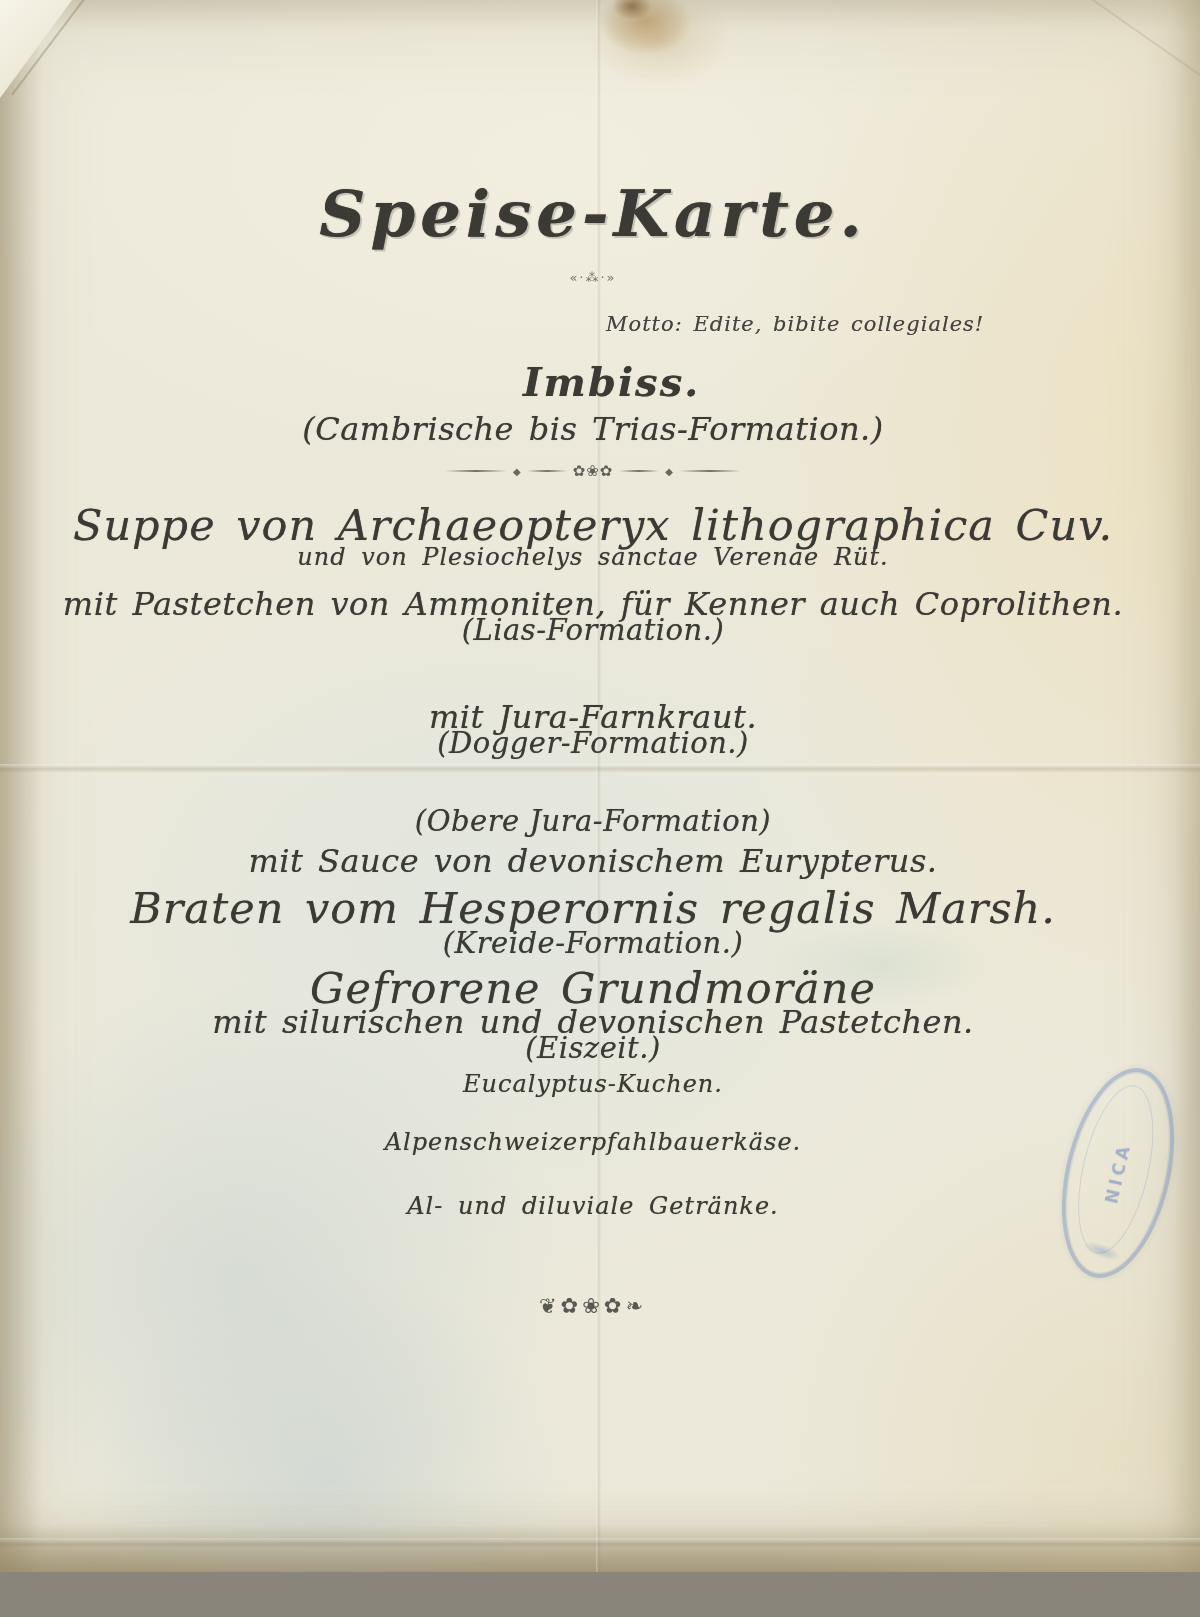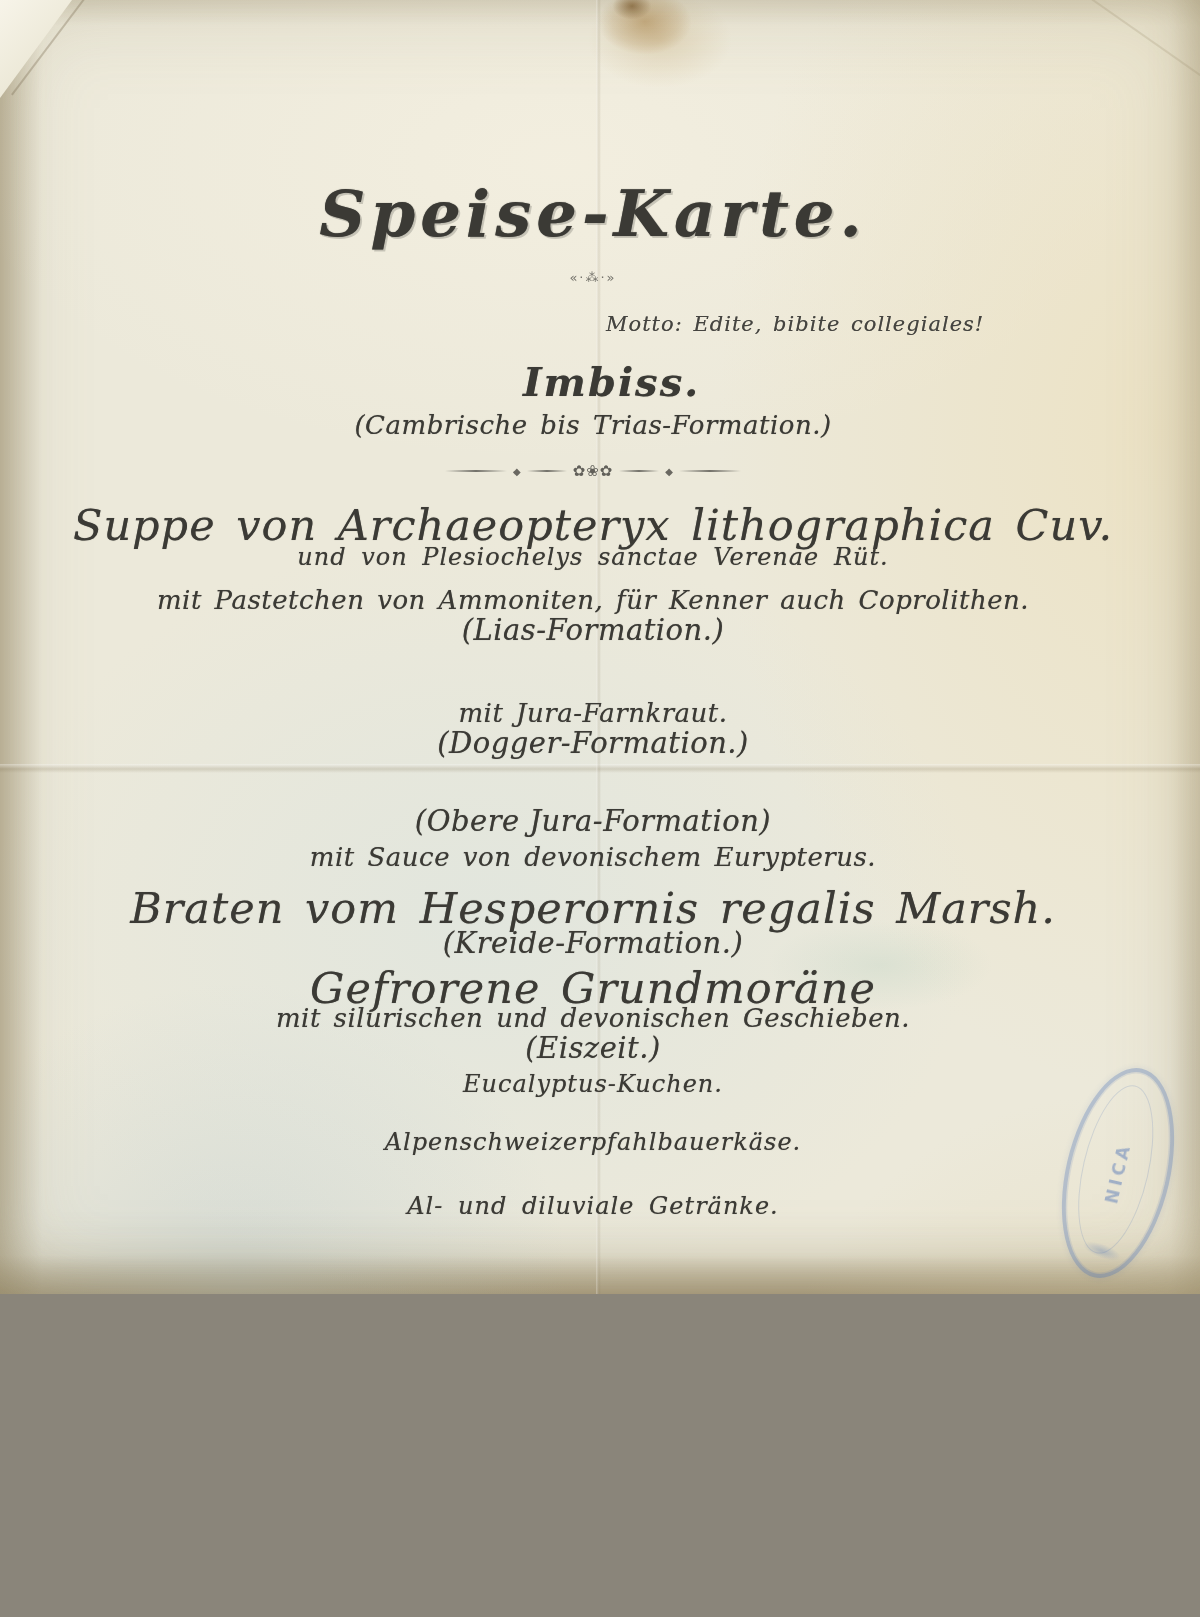--- a/index.html
+++ b/index.html
@@ -1,18 +1,18 @@
 <!DOCTYPE html>
 <html><head>
 <meta charset="utf-8">
 <style>
   html,body{margin:0;padding:0;background:#8a857a;}
   #paper{
     position:relative;
-    width:1200px;height:1294px;
+    width:1200px;height:1572px;
     margin:0 auto;
     overflow:hidden;
     background-color:#ece9da;
     background-image:
       
       radial-gradient(ellipse 26px 18px at 632px 6px, rgba(110,74,28,0.65), rgba(110,74,28,0.0) 75%),
       radial-gradient(ellipse 60px 42px at 645px 22px, rgba(164,120,56,0.50), rgba(164,120,56,0.18) 55%, transparent 78%),
       radial-gradient(ellipse 90px 60px at 660px 40px, rgba(190,158,98,0.28), transparent 80%),
       
       radial-gradient(ellipse 520px 780px at 1160px 430px, rgba(236,224,190,0.75), transparent 85%),
@@ -51,21 +51,21 @@
   
   .line{position:absolute;left:0;right:14px;text-align:center;
     color:#3b3a35;font-style:italic;
     text-shadow:0 0 0.7px rgba(59,58,53,0.65);
     white-space:nowrap;}
   .t-title{font-size:64px;font-weight:bold;letter-spacing:5px;
     text-shadow:2px 2px 0 rgba(59,58,53,0.22), 0 0 1px rgba(59,58,53,0.7);}
   .t-heading{font-size:40px;font-weight:bold;letter-spacing:2px;padding-left:37px;}
   .t-main{font-size:43px;letter-spacing:1px;word-spacing:6px;}
   .t-main2{font-size:24px;letter-spacing:1px;word-spacing:6px;}
-  .t-sub{font-size:26px;letter-spacing:0.5px;word-spacing:4px;}
+  .t-sub{font-size:32px;letter-spacing:0.5px;word-spacing:4px;}
   .t-form{font-size:29px;letter-spacing:0.5px;}
   .t-motto{position:absolute;left:606px;top:312px;font-size:21px;font-style:italic;
     color:#454440;letter-spacing:1px;word-spacing:3px;text-shadow:0 0 0.6px rgba(69,68,64,0.6);}
 
   
   .orn{position:absolute;left:0;right:14px;text-align:center;color:#4a4944;
     font-family:"DejaVu Sans", sans-serif;}
   .orn-small{font-size:13px;letter-spacing:2px;opacity:0.75;}
   .divider{position:absolute;left:0;right:14px;top:462px;display:flex;
     align-items:center;justify-content:center;gap:6px;color:#4a4944;}
@@ -128,21 +128,21 @@
   <div class="line t-sub" style="top:698px">mit Jura-Farnkraut.</div>
   <div class="line t-form" style="top:726px">(Dogger-Formation.)</div>
 
   <div class="line t-form" style="top:804px">(Obere Jura-Formation)</div>
   <div class="line t-sub" style="top:842px">mit Sauce von devonischem Eurypterus.</div>
 
   <div class="line t-main" style="top:883px">Braten vom Hesperornis regalis Marsh.</div>
   <div class="line t-form" style="top:926px">(Kreide-Formation.)</div>
 
   <div class="line t-main" style="top:963px">Gefrorene Grundmoräne</div>
-  <div class="line t-sub" style="top:1003px">mit silurischen und devonischen Geschieben.</div>
+  <div class="line t-sub" style="top:1003px">mit silurischen und devonischen Pastetchen.</div>
   <div class="line t-form" style="top:1031px">(Eiszeit.)</div>
 
   <div class="line t-main2" style="top:1070px">Eucalyptus-Kuchen.</div>
   <div class="line t-main2" style="top:1128px">Alpenschweizerpfahlbauerkäse.</div>
   <div class="line t-main2" style="top:1192px">Al- und diluviale Getränke.</div>
 
   <div class="orn orn-footer" style="top:1294px">❦✿❀✿❧</div>
 
   <div class="stamp">
     <div class="stamp-inner"></div>

